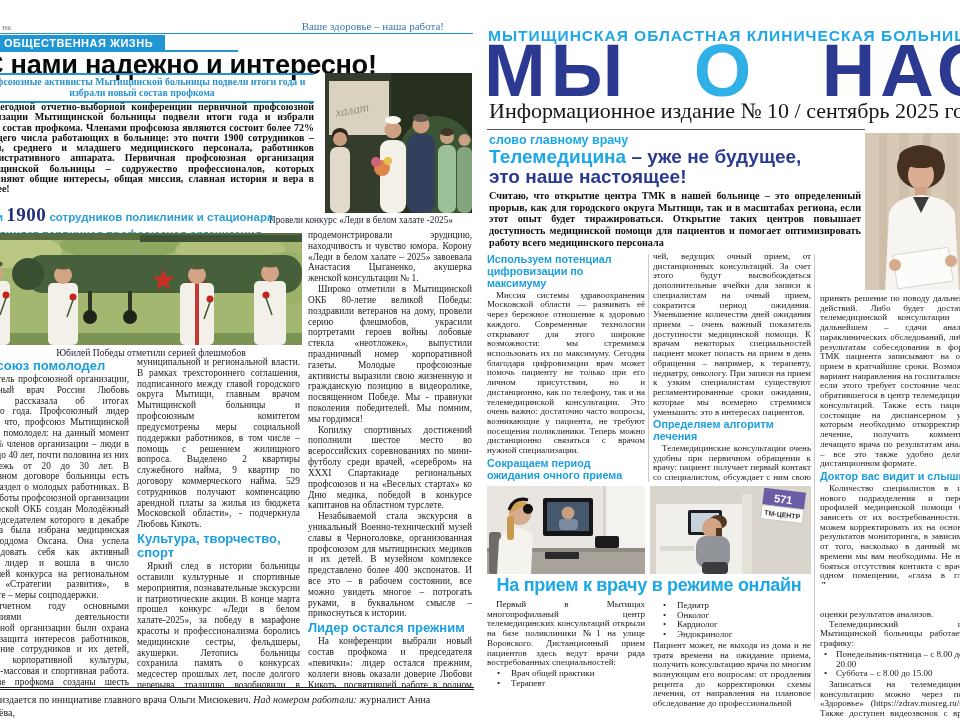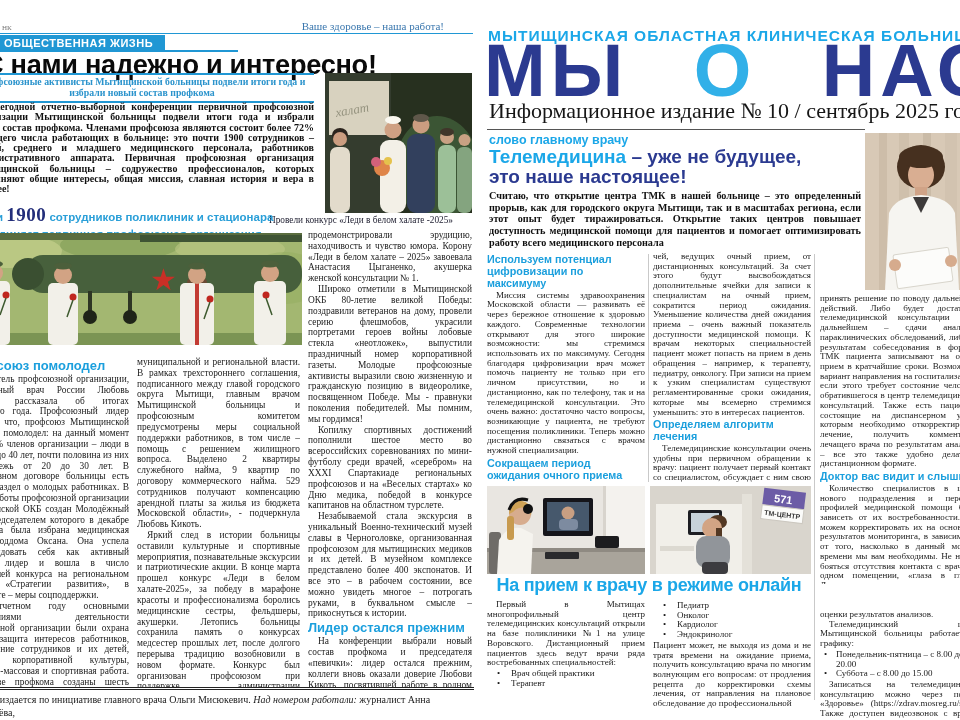--- a/index.html
+++ b/index.html
@@ -169,28 +169,30 @@
       <ellipse cx="227" cy="33" rx="9" ry="3.5" fill="#4c5f3b"></ellipse>
       <circle cx="240" cy="66" r="3.5" fill="#c0271f"></circle>
       <line x1="240" y1="69" x2="234" y2="86" stroke="#3e5a2f" stroke-width="1.5"></line>
       <rect x="284" y="48" width="32" height="64" rx="5" fill="#f2f0e9"></rect>
       <circle cx="300" cy="40" r="9" fill="#d2a384"></circle>
       <ellipse cx="300" cy="31" rx="9" ry="3.5" fill="#4c5f3b"></ellipse>
       <circle cx="296" cy="62" r="3.5" fill="#c0271f"></circle>
       <line x1="296" y1="65" x2="302" y2="82" stroke="#3e5a2f" stroke-width="1.5"></line>
     </svg>
   </div>
+  <div class="el" id="cap-victory">Юбилей Победы отметили серией флешмобов</div>
 
   <div class="el bt" id="lp-colA">
     <h3 class="lp-h">Профсоюз помолодел</h3>
     <p class="noind">Председатель профсоюзной организации, Заслуженный врач России Любовь КИКОТЬ рассказала об итогах минувшего года. Профсоюзный лидер отметила, что, профсоюз Мытищинской больницы помолодел: на данный момент более 40% членов организации – люди в возрасте до 40 лет, почти половина из них – молодежь от 20 до 30 лет. В Коллективном договоре больницы есть важный раздел о молодых работниках. В рамках работы профсоюзной организации Мытищинской ОКБ создан Молодёжный совет, председателем которого в декабре 2024 года была избрана медицинская сестра роддома Оксана. Она успела зарекомендовать себя как активный молодой лидер и вошла в число победителей конкурса на региональном форуме «Стратегии развития», в приоритете – меры соцподдержки.</p>
     <p>В отчетном году основными направлениями деятельности профсоюзной организации были охрана труда и защита интересов работников, оздоровление сотрудников и их детей, развитие корпоративной культуры, культурно-массовая и спортивная работа. В составе профкома созданы шесть новых комиссий по актуальным вопросам общественной жизни больницы. Активно развивается сотрудничество с органами</p>
   </div>
   <div class="el bt" id="lp-colB">
     <p class="noind">муниципальной и региональной власти. В рамках трехстороннего соглашения, подписанного между главой городского округа Мытищи, главным врачом Мытищинской больницы и профсоюзным комитетом предусмотрены меры социальной поддержки работников, в том числе – помощь с решением жилищного вопроса. Выделено 2 квартиры служебного найма, 9 квартир по договору коммерческого найма. 529 сотрудников получают компенсацию арендной платы за жилья из бюджета Московской области», - подчеркнула Любовь Кикоть.</p>
+    <h3 class="lp-h">Культура, творчество, спорт</h3>
     <p>Яркий след в истории больницы оставили культурные и спортивные мероприятия, познавательные экскурсии и патриотические акции. В конце марта прошел конкурс «Леди в белом халате-2025», за победу в марафоне красоты и профессионализма боролись медицинские сестры, фельдшеры, акушерки. Летопись больницы сохранила память о конкурсах медсестер прошлых лет, после долгого перерыва традицию возобновили в новом формате. Конкурс был организован профсоюзом при поддержке администрации Мытищинской больницы и активном творческом содействии театра кукол «Огниво». Все пять финалисток конкурса на празднично оформленной сцене конференц-зала</p>
   </div>
   <div class="el bt" id="lp-colC">
     <p class="noind">продемонстрировали эрудицию, находчивость и чувство юмора. Корону «Леди в белом халате – 2025» завоевала Анастасия Цыганенко, акушерка женской консультации № 1.</p>
     <p>Широко отметили в Мытищинской ОКБ 80-летие великой Победы: поздравили ветеранов на дому, провели серию флешмобов, украсили портретами героев войны лобовые стекла «неотложек», выпустили праздничный номер корпоративной газеты. Молодые профсоюзные активисты выразили свою жизненную и гражданскую позицию в видеоролике, посвященном Победе. Мы - правнуки поколения победителей. Мы помним, мы гордимся!</p>
     <p>Копилку спортивных достижений пополнили шестое место во всероссийских соревнованиях по мини-футболу среди врачей, «серебром» на XXXI Спартакиаде региональных профсоюзов и на «Веселых стартах» ко Дню медика, победой в конкурсе капитанов на областном турслете.</p>
     <p>Незабываемой стала экскурсия в уникальный Военно-технический музей славы в Черноголовке, организованная профсоюзом для мытищинских медиков и их детей. В музейном комплексе представлено более 400 экспонатов. И все это – в рабочем состоянии, все можно увидеть многое – потрогать руками, в буквальном смысле – прикоснуться к истории.</p>
     <h3 class="lp-h">Лидер остался прежним</h3>
     <p>На конференции выбрали новый состав профкома и председателя «певички»: лидер остался прежним, коллеги вновь оказали доверие Любови Кикоть, посвятившей работе в родном медучреждении более полувека. Любовь Васильевна озвучила основные задачи на предстоящий год: в приоритете – развитие социального партнерства и рост рядов. «Если вы еще не стали членом</p>
   </div>

